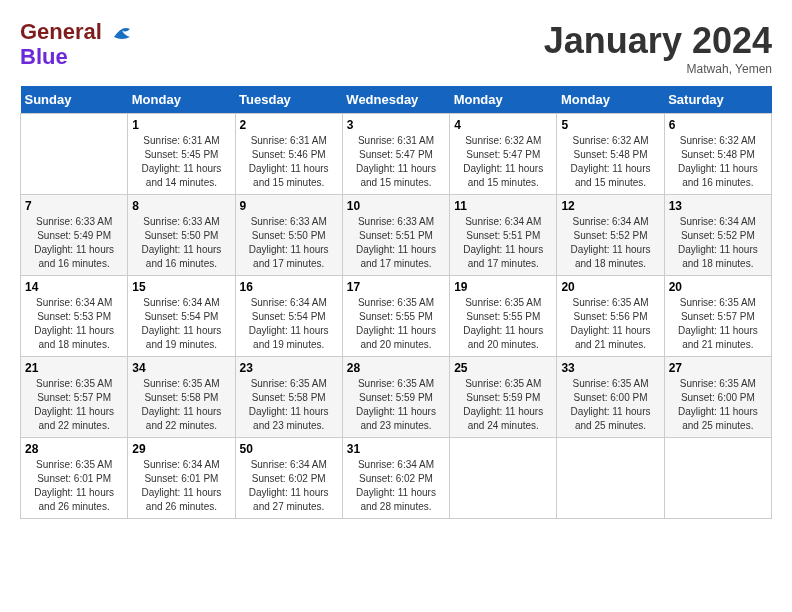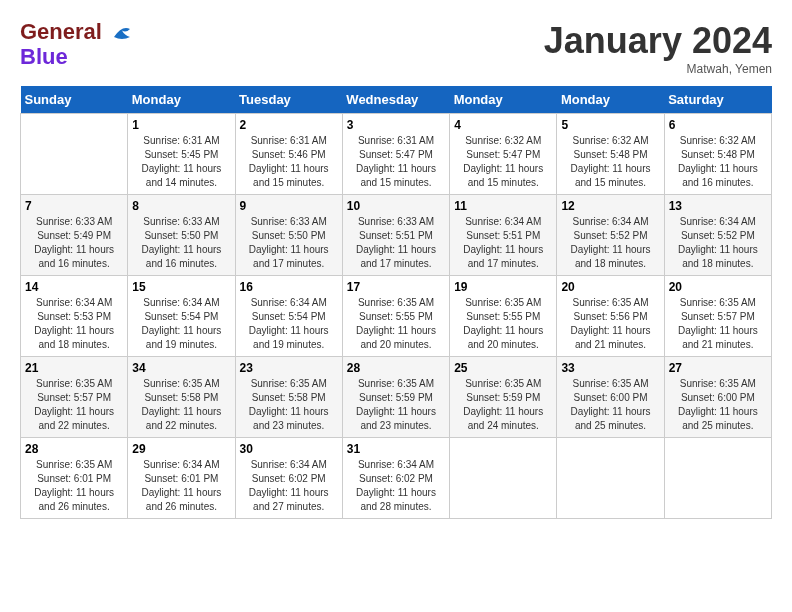--- a/index.html
+++ b/index.html
@@ -359,21 +359,21 @@
         </td>
         <td>
           <span class="day-num">29</span>
         <div class="day-info">
           Sunrise: 6:34 AM<br>
           Sunset: 6:01 PM<br>
           Daylight: 11 hours and 26 minutes.
         </div>
         </td>
         <td>
-          <span class="day-num">30</span>
+          <span class="day-num">50</span>
         <div class="day-info">
           Sunrise: 6:34 AM<br>
           Sunset: 6:02 PM<br>
           Daylight: 11 hours and 27 minutes.
         </div>
         </td>
         <td>
           <span class="day-num">31</span>
         <div class="day-info">
           Sunrise: 6:34 AM<br>

